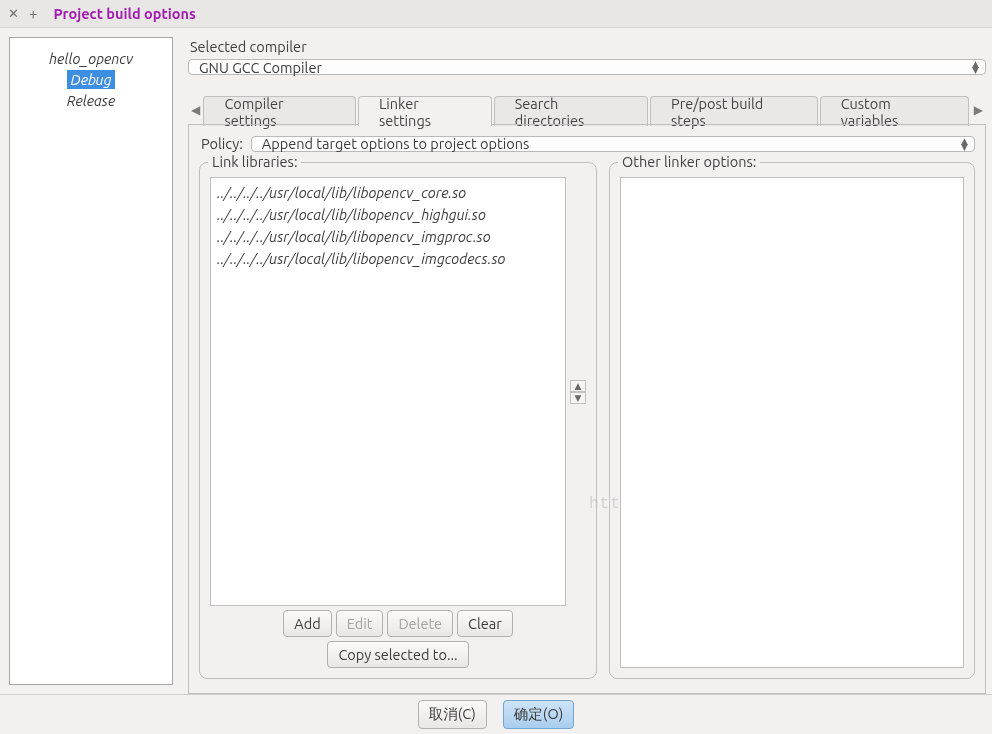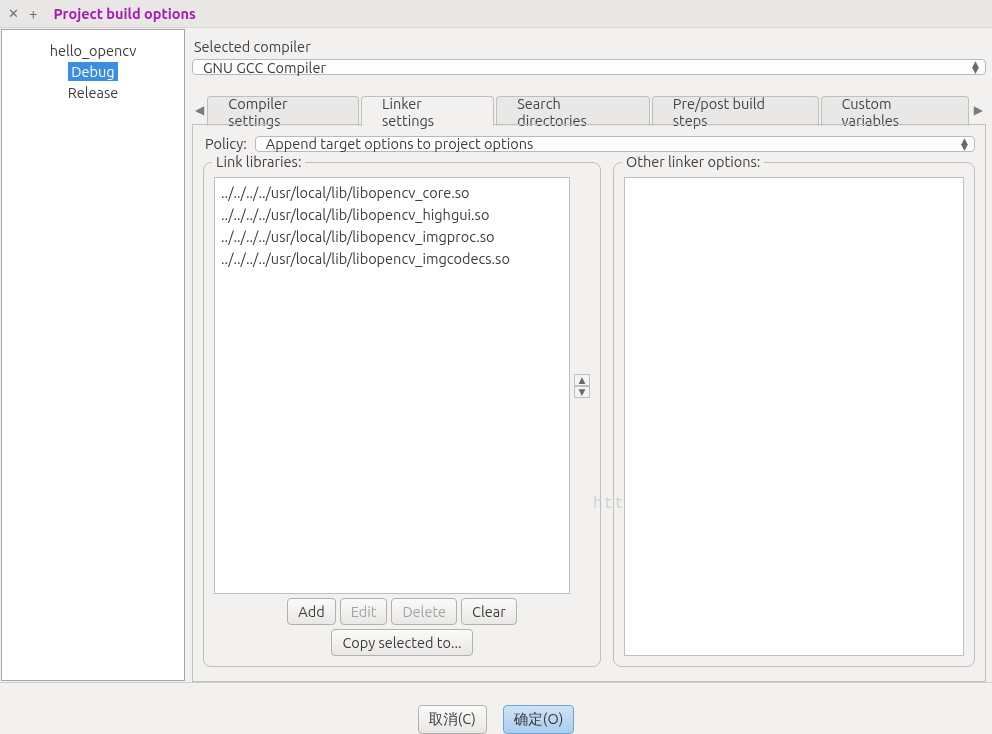--- a/index.html
+++ b/index.html
@@ -3,21 +3,21 @@
 <meta charset="utf-8">
 <style>
   * { box-sizing: border-box; font-family: "Ubuntu", "Segoe UI", "DejaVu Sans", sans-serif; }
   body { margin:0; background:#e0e0e0; color:#3c3c3c; font-size:14.5px; }
   .window { width:992px; height:734px; background:#f2f1f0; display:flex; flex-direction:column; }
   .titlebar { height:28px; display:flex; align-items:center; padding:0 8px; background:#e8e7e6; border-bottom:1px solid #d7d6d5; gap:10px; }
   .tb-btn { font-size:13px; color:#6f6f6f; cursor:pointer; line-height:1; }
   .tb-title { font-weight:bold; color:#a21caf; margin-left:6px; }
 
   .body-row { flex:1; display:flex; min-height:0; }
-  .tree-pane { width:184px; background:#ffffff; margin:1px; border:1px solid #a7a7a7; padding-top:10px; }
+  .tree-pane { width:164px; background:#ffffff; margin:9px; border:1px solid #a7a7a7; padding-top:10px;font-style:italic; }
   .tree-item { padding:2px 0; text-align:center; cursor:pointer; }
   .tree-item.sel span { background:#3d8de0; color:#fff; padding:1px 3px; }
   .right-pane { flex:1; display:flex; flex-direction:column; padding:6px 6px 0 6px; min-width:0; }
 
   .label-compiler { margin:4px 0 4px 2px; color:#414141; }
   .combo { display:flex; align-items:center; justify-content:space-between; background:#fdfdfd; border:1px solid #bab9b8; border-radius:4px; height:16px; padding:0 6px 0 10px; box-shadow:inset 0 1px 0 #fff; }
   .combo .spin { display:flex; flex-direction:column; line-height:6px; color:#6a6a6a; font-size:9px; }
 
   .tabs-bar { display:flex; align-items:flex-end; margin-top:16px; position:relative; height:34px; }
   .tab-scroll { width:16px; height:30px; display:flex; align-items:center; justify-content:center; color:#7b7b7b; font-size:12px; cursor:pointer; }
@@ -32,32 +32,32 @@
   .two-cols { flex:1; display:flex; gap:12px; padding:4px 10px 8px 10px; min-height:0; }
 
   .fieldset { position:relative; border:1px solid #bfbfbf; border-radius:8px; padding:14px 10px 10px 10px; display:flex; flex-direction:column; min-height:0; }
   .fieldset .legend { position:absolute; top:-10px; left:8px; background:#f2f1f0; padding:0 4px; color:#414141; }
 
   .left-col { flex:0 0 398px; }
   .right-col { flex:1; }
 
   .listbox-wrap { display:flex; flex:1; min-height:0; gap:4px; }
   .listbox { flex:1; background:#ffffff; border:1px solid #bfbfbf; overflow:auto; padding:4px 6px; line-height:22px; font-size:14.5px; }
-  .list-row { white-space:nowrap; cursor:pointer; }
+  .list-row { white-space:nowrap; cursor:pointer;font-style:italic; }
   .spin-side { width:16px; display:flex; flex-direction:column; justify-content:center; }
   .spin-side .box { border:1px solid #bfbfbf; background:#f5f4f3; font-size:9px; text-align:center; line-height:10px; color:#6a6a6a;}
 
   .txtarea { flex:1; background:#ffffff; border:1px solid #bfbfbf; }
 
   .btn-row { display:flex; justify-content:center; gap:4px; margin-top:4px; }
   .btn { background:linear-gradient(#fafaf9,#e8e7e6); border:1px solid #b2b1b0; border-radius:4px; padding:4px 10px; color:#3c3c3c; cursor:pointer; }
   .btn.dis { color:#a3a3a3; cursor:default; }
   .btn.primary { background:linear-gradient(#cfe3f7,#a9cdee); border-color:#6fa6d6; }
 
-  .bottom-bar { height:52px; display:flex; align-items:flex-end; justify-content:center; gap:16px; border-top:1px solid #d0cfce; }
+  .bottom-bar { height:40px; display:flex; align-items:center; justify-content:center; gap:16px; border-top:1px solid #d0cfce; }
 
   .watermark { position:absolute; left:400px; top:370px; color:#d2d2d2; font-family:"Courier New",monospace; font-size:16px; letter-spacing:1px; pointer-events:none;}
 </style>
 </head>
 <body>
 
 <div class="window">
 
   <div class="titlebar">
     <span class="tb-btn">✕</span>

